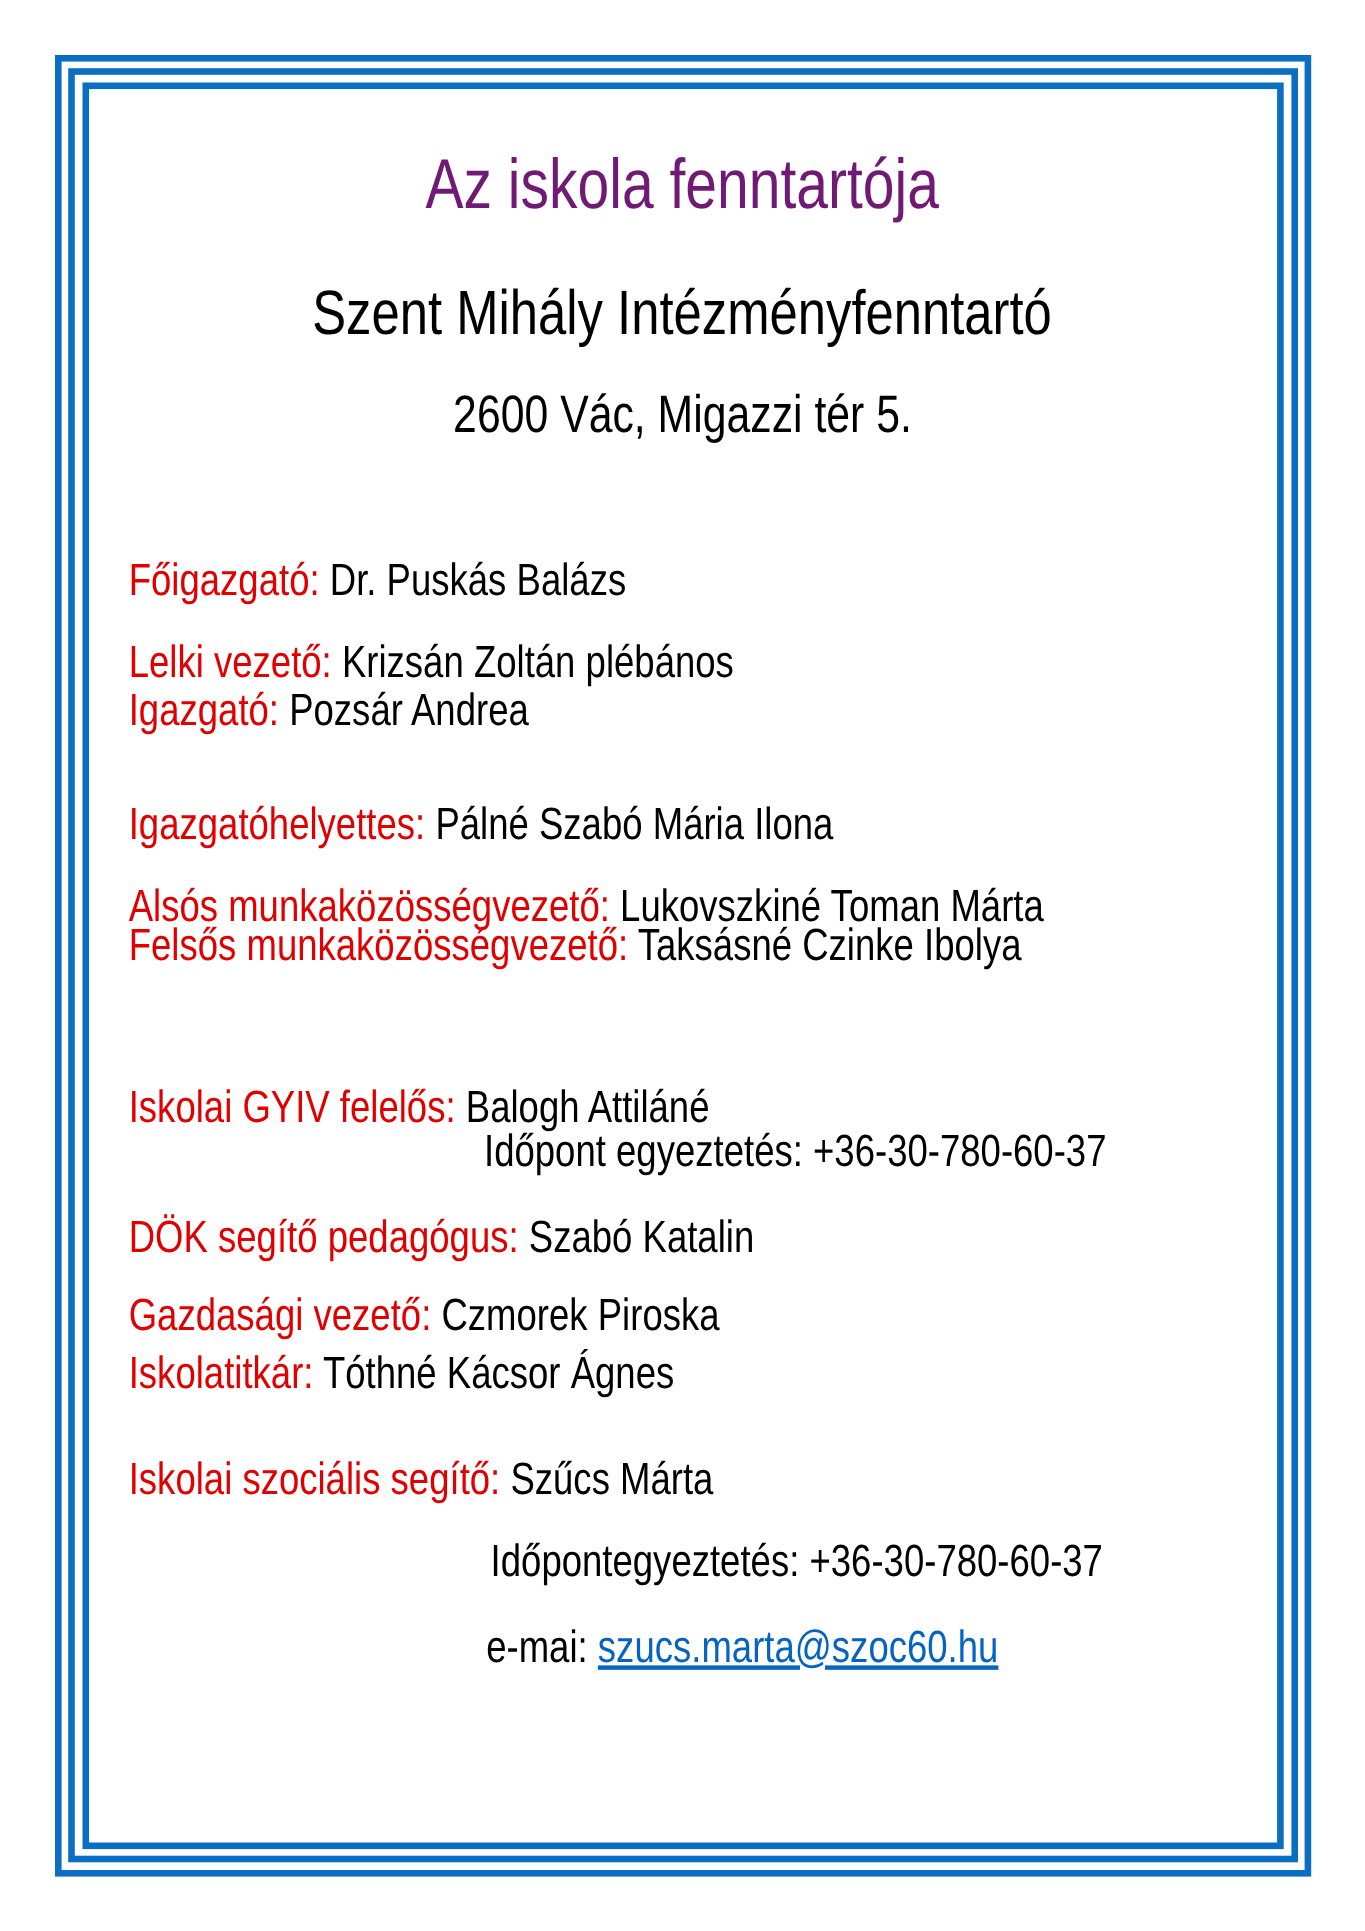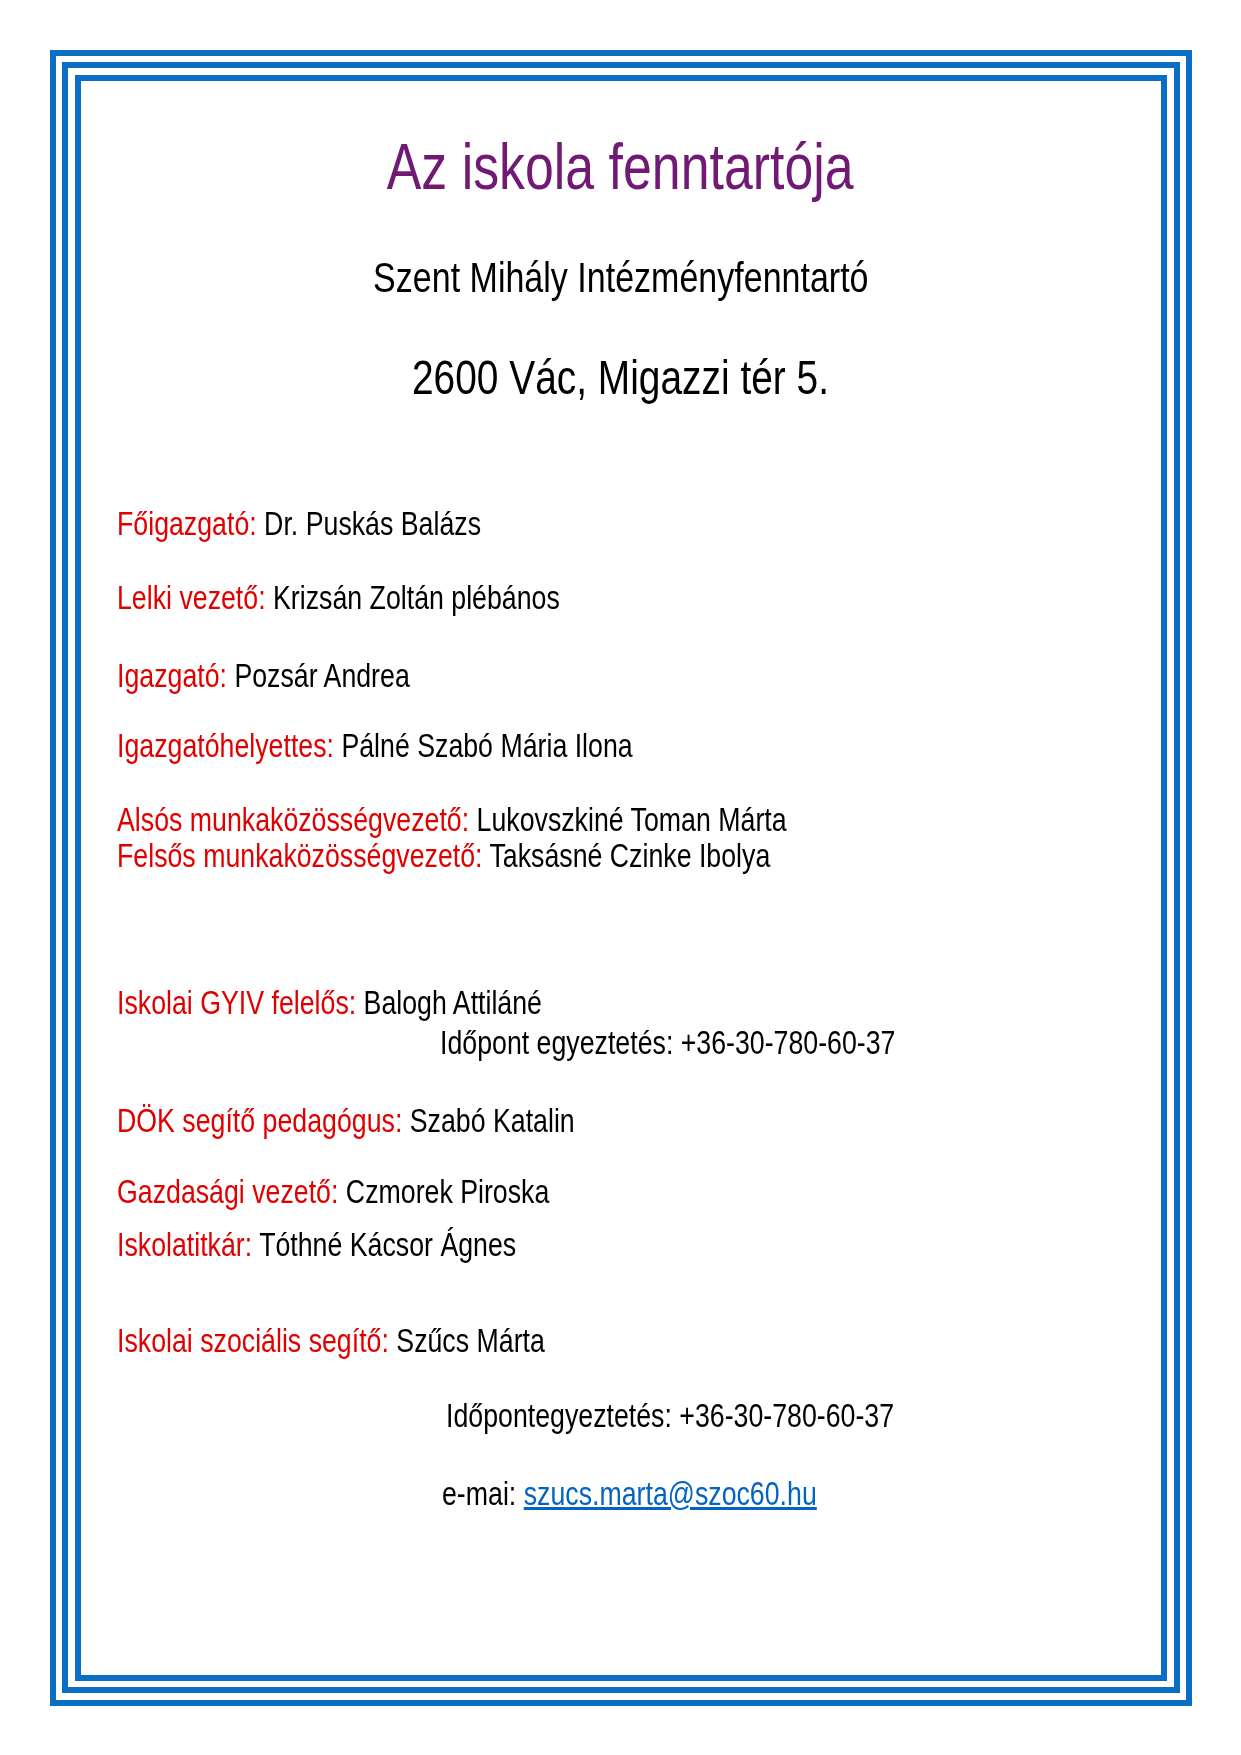--- a/index.html
+++ b/index.html
@@ -10,24 +10,24 @@
   .f2 { left:62px; top:62px; width:1118px; height:1631px; }
   .f3 { left:75px; top:75px; width:1092px; height:1606px; }
 
   .line { position:absolute; white-space:nowrap; line-height:1; }
   .sq { display:inline-block; transform:scaleX(0.81); }
   .center { left:0; width:1241px; text-align:center; }
   .center .sq { transform-origin:center; }
   .left .sq { transform-origin:left; }
 
   .title { font-size:64px; color:#701a75; top:135px; }
-  .sub { font-size:42px; top:257px; }
+  .sub { font-size:57px; top:257px; }
   .addr { font-size:48px; top:354px; }
 
-  .row { font-size:33px; left:117px; }
+  .row { font-size:41px; left:117px; }
   .lbl { color:#E00000; }
   .val { color:#000; }
   .indent { left:440px;text-align:center; }
   a.link { color:#0563C1; text-decoration:underline; }
 </style>
 </head>
 <body>
 
 <div class="frame f1"></div>
 <div class="frame f2"></div>
@@ -42,21 +42,21 @@
 <div class="line center addr">
   <span class="sq">2600 Vác, Migazzi tér 5.</span>
 </div>
 
 <div class="line row left" style="top:507px">
   <span class="sq"><span class="lbl">Főigazgató:</span> <span class="val">Dr. Puskás Balázs</span></span>
 </div>
 <div class="line row left" style="top:581px">
   <span class="sq"><span class="lbl">Lelki vezető:</span> <span class="val">Krizsán Zoltán plébános</span></span>
 </div>
-<div class="line row left" style="top:659px">
+<div class="line row left" style="top:625px">
   <span class="sq"><span class="lbl">Igazgató:</span> <span class="val">Pozsár Andrea</span></span>
 </div>
 <div class="line row left" style="top:729px">
   <span class="sq"><span class="lbl">Igazgatóhelyettes:</span> <span class="val">Pálné Szabó Mária Ilona</span></span>
 </div>
 <div class="line row left" style="top:803px">
   <span class="sq"><span class="lbl">Alsós munkaközösségvezető:</span> <span class="val">Lukovszkiné Toman Márta</span></span>
 </div>
 <div class="line row left" style="top:839px">
   <span class="sq"><span class="lbl">Felsős munkaközösségvezető:</span> <span class="val">Taksásné Czinke Ibolya</span></span>

